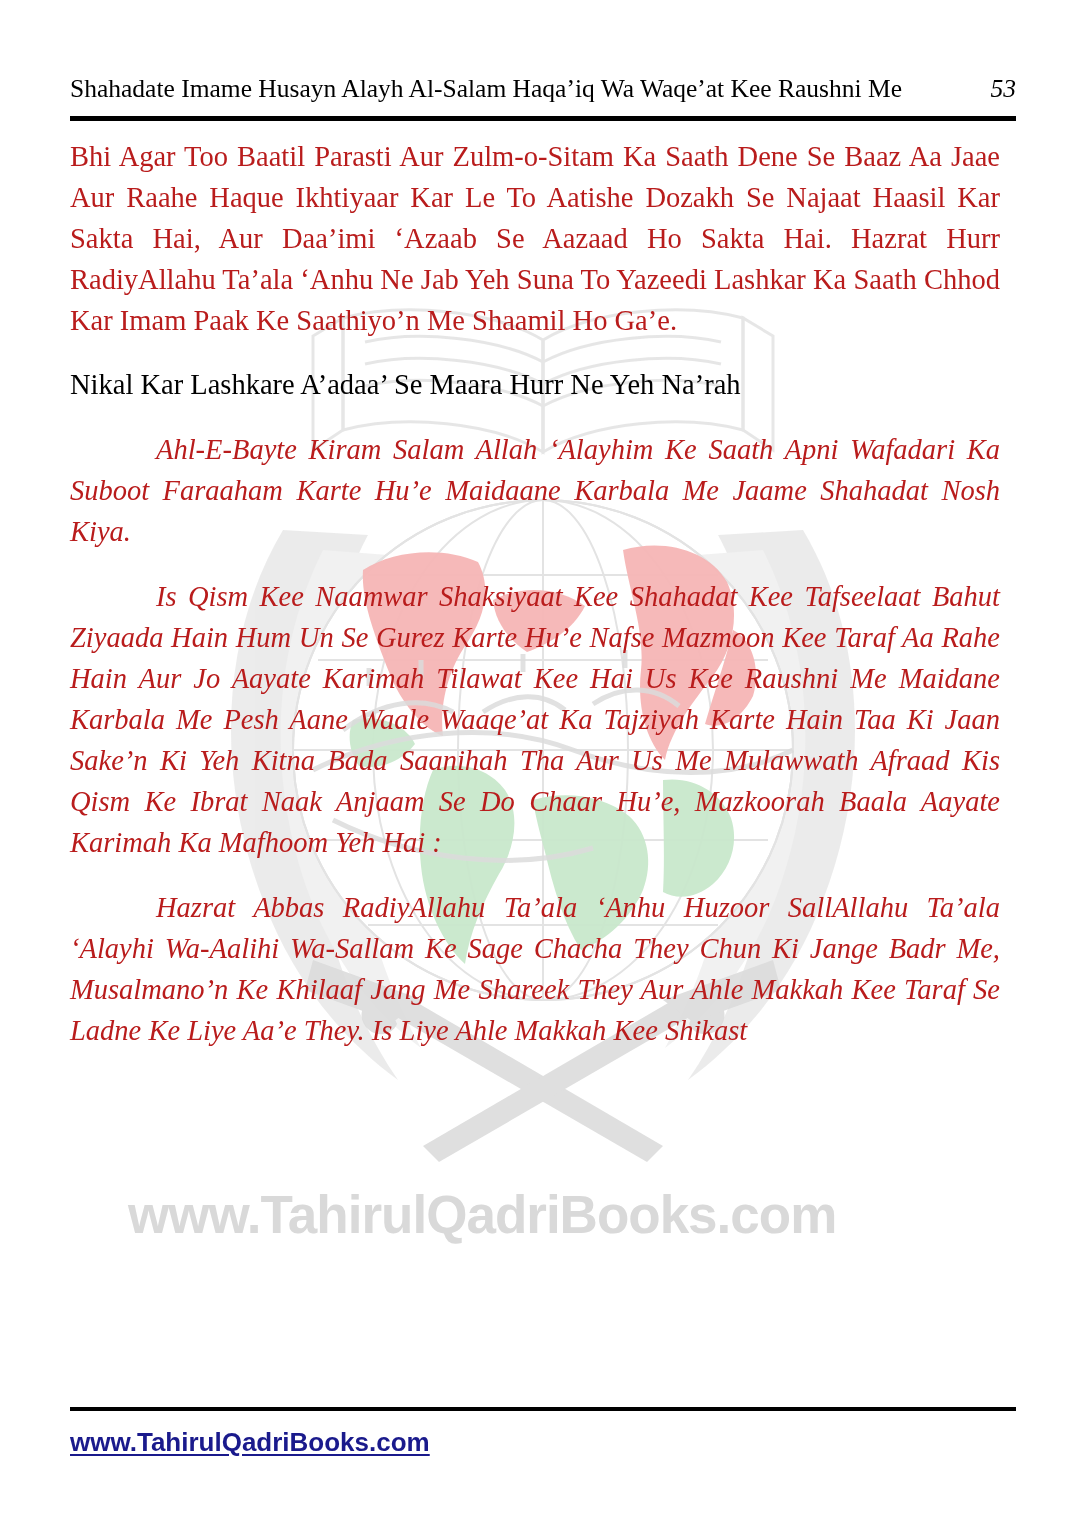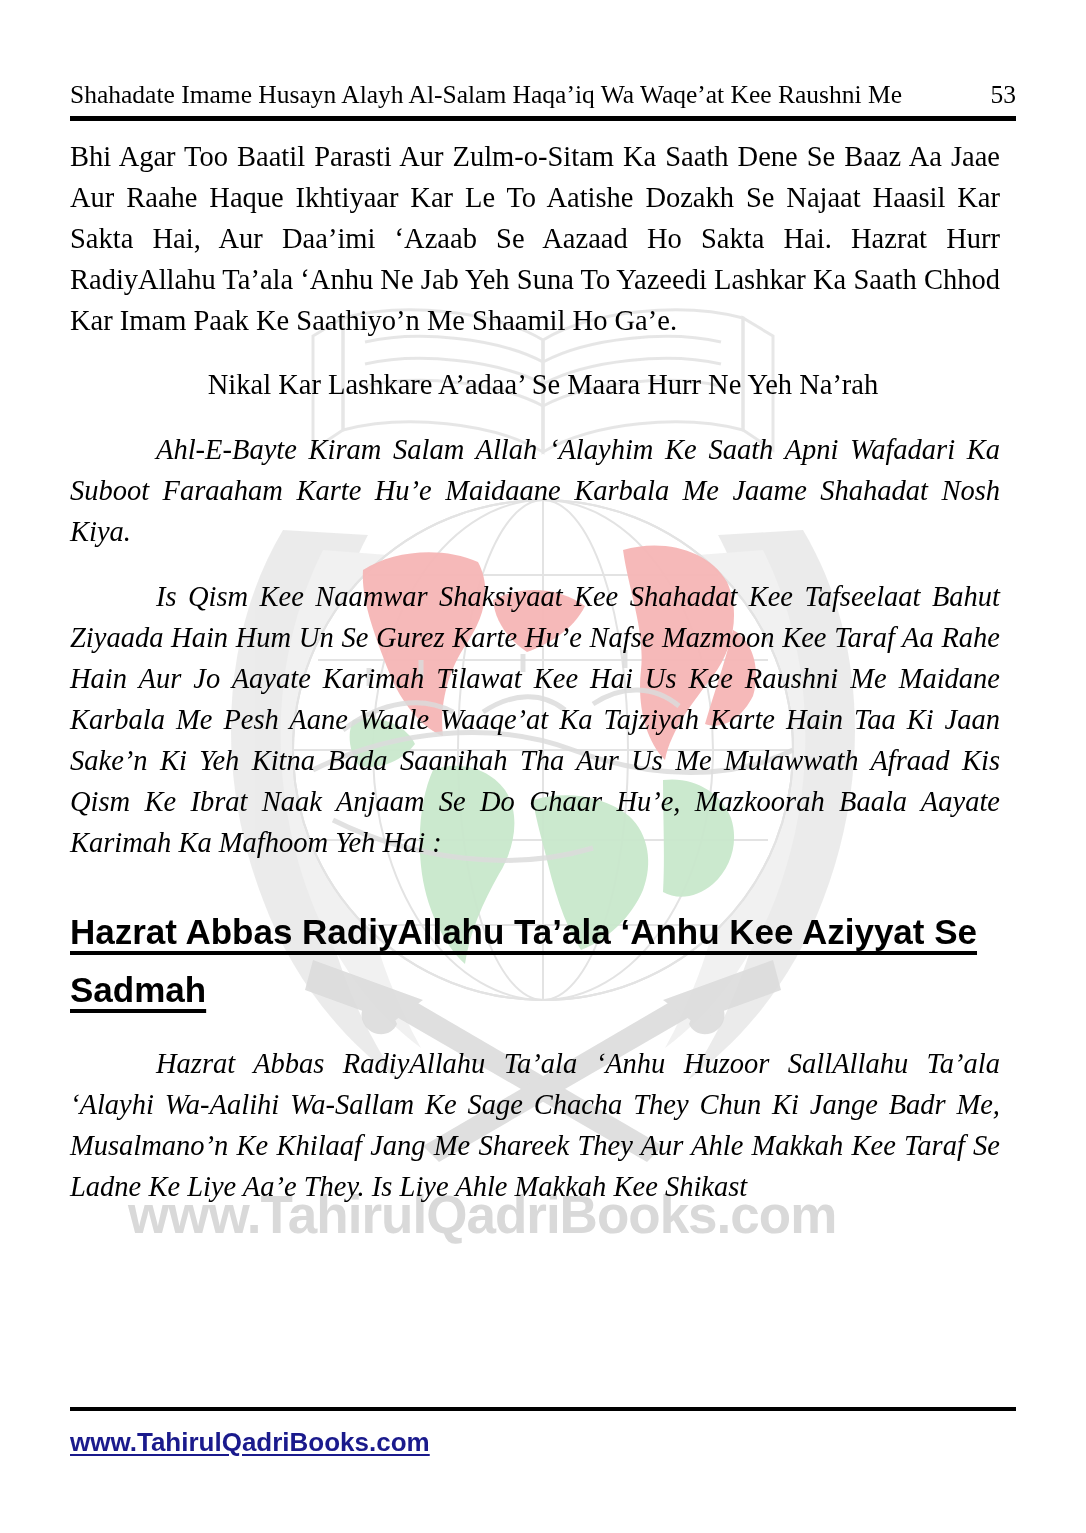--- a/index.html
+++ b/index.html
@@ -47,31 +47,31 @@
   .content {
     position: absolute;
     inset: 0;
     z-index: 3;
   }
 
   
   .runhead {
     position: absolute;
     left: 70px;
-    top: 80px;
+    top: 74px;
     width: 946px;
     display: flex;
     align-items: flex-start;
     font-size: 25.5px;
     color: #000;
     white-space: nowrap;
   }
   .runhead-title { flex: 0 0 auto; }
   .runhead-spacer { flex: 1 1 auto; }
-  .runhead-page { flex: 0 0 auto; font-size: 25.5px; }
+  .runhead-page { flex: 0 0 auto; font-size: 25.5px; font-style: italic; }
 
   .rule-top {
     position: absolute;
     left: 70px;
     top: 116px;
     width: 946px;
     height: 5px;
     background: #000;
   }
   .rule-bottom {
@@ -101,29 +101,29 @@
     left: 70px;
     top: 136px;
     width: 946px;
   }
   p.para {
     margin: 0 16px 0 0;
     font-size: 28.5px;
     line-height: 41px;
     text-align: justify;
     text-justify: inter-word;
-    color: #000000;
+    color: #b91c1c;
   }
   p.para.indent { text-indent: 86px; }
   p.para.indent-sm { text-indent: 72px; }
   p.gap { margin-top: 24px; font-style: italic; }
 
   .couplet {
     margin: 24px 0 0 0;
-    text-align: center;
+    text-align: left;
     font-size: 28.5px;
     line-height: 40px;
     color: #000;
   }
   .couplet-line { white-space: nowrap; }
 
   h2.section {
     margin: 40px 0 0 0;
     font-family: "Liberation Sans", "DejaVu Sans", sans-serif;
     font-weight: bold;
@@ -255,23 +255,20 @@
 
       <div class="couplet">
         <div class="couplet-line">Nikal Kar Lashkare A’adaa’  Se  Maara Hurr  Ne Yeh Na’rah</div>
       </div>
 
       <p class="para indent gap">Ahl-E-Bayte Kiram Salam Allah ‘Alayhim Ke Saath Apni Wafadari Ka Suboot Faraaham Karte Hu’e Maidaane Karbala Me Jaame Shahadat Nosh Kiya.</p>
 
       <p class="para indent gap">Is Qism Kee Naamwar Shaksiyaat Kee Shahadat Kee Tafseelaat Bahut Ziyaada Hain Hum Un Se Gurez Karte Hu’e Nafse Mazmoon Kee Taraf Aa Rahe Hain Aur Jo Aayate Karimah Tilawat Kee Hai Us Kee Raushni Me Maidane Karbala Me Pesh Aane Waale Waaqe’at Ka Tajziyah Karte Hain Taa Ki Jaan Sake’n Ki Yeh Kitna Bada Saanihah Tha Aur Us Me Mulawwath Afraad Kis Qism Ke Ibrat Naak Anjaam Se Do Chaar Hu’e, Mazkoorah Baala Aayate Karimah Ka Mafhoom Yeh Hai :</p>
 
 
-      <h2 class="section">
-        <span class="u">Hazrat Abbas RadiyAllahu Ta’ala ‘Anhu Kee Aziyyat Se Sadmah</span>
-      </h2>
 
       <p class="para indent gap">Hazrat Abbas RadiyAllahu Ta’ala ‘Anhu Huzoor SallAllahu Ta’ala ‘Alayhi Wa-Aalihi Wa-Sallam Ke Sage Chacha They Chun Ki Jange Badr Me, Musalmano’n Ke Khilaaf Jang Me Shareek They Aur Ahle Makkah Kee Taraf Se Ladne Ke Liye Aa’e They. Is Liye Ahle Makkah Kee Shikast</p>
 
     </div>
 
     <div class="rule-bottom"></div>
 
     <a class="footer-url" href="#">www.TahirulQadriBooks.com</a>
 
   </div>

